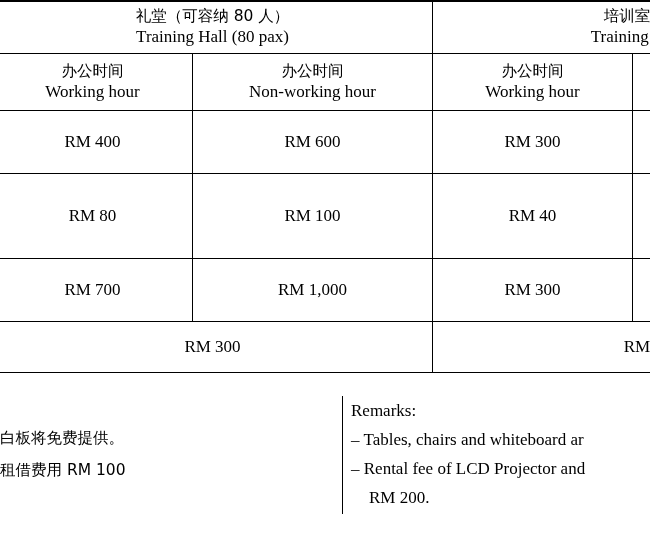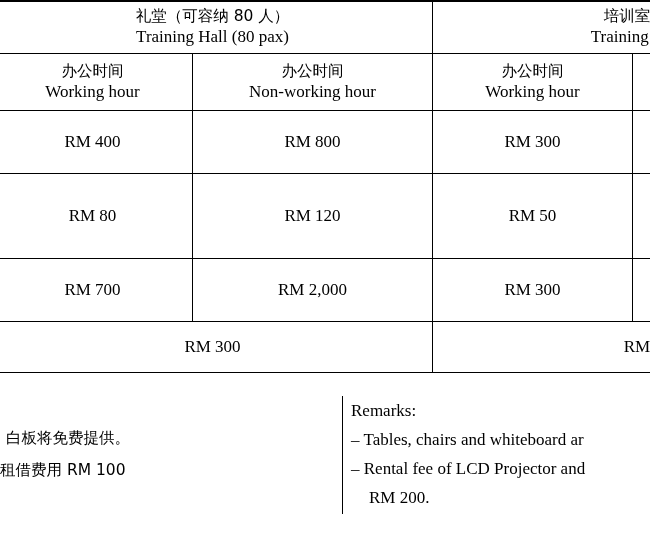--- a/index.html
+++ b/index.html
@@ -156,51 +156,51 @@
           <span class="cn"></span>
           <span class="en">N</span>
         </td>
       </tr>
 
       <tr class="row-price">
         <td>
             <span class="price">RM 400</span>
           </td>
         <td>
-            <span class="price">RM 800</span>
+            <span class="price">RM 600</span>
           </td>
         <td>
             <span class="price">RM 300</span>
           </td>
         <td>
             <span class="price">RM 2</span>
           </td>
       </tr>
 
       <tr class="row-tall">
         <td>
             <span class="price">RM 80</span>
           </td>
         <td>
-            <span class="price">RM 120</span>
-          </td>
-        <td>
-            <span class="price">RM 50</span>
+            <span class="price">RM 100</span>
+          </td>
+        <td>
+            <span class="price">RM 40</span>
           </td>
         <td>
             <span class="price">RM 1</span>
           </td>
       </tr>
 
       <tr class="row-price">
         <td>
             <span class="price">RM 700</span>
           </td>
         <td>
-            <span class="price">RM 2,000</span>
+            <span class="price">RM 1,000</span>
           </td>
         <td>
             <span class="price">RM 300</span>
           </td>
         <td>
             <span class="price">RM 7</span>
           </td>
       </tr>
 
       <tr class="row-wide">
@@ -212,21 +212,21 @@
           </td>
       </tr>
     </tbody>
   </table>
 
   <div class="remarks-wrap">
     <table class="remarks-table">
       <tbody>
         <tr>
           <td class="left-cell">
-            <span class="rm-line" style="padding-top:26px;padding-left:6px;">白板将免费提供。</span>
+            <span class="rm-line" style="padding-top:26px;">白板将免费提供。</span>
             <span class="rm-line" style="padding-top:8px;">租借费用 RM 100</span>
           </td>
           <td class="right-cell">
             <span class="rm-line">Remarks:</span>
             <span class="rm-line" style="padding-top:6px;">–  Tables, chairs and whiteboard ar</span>
             <span class="rm-line" style="padding-top:6px;">–  Rental fee of LCD Projector and</span>
             <span class="rm-indent" style="padding-top:6px;">RM 200.</span>
           </td>
         </tr>
       </tbody>

